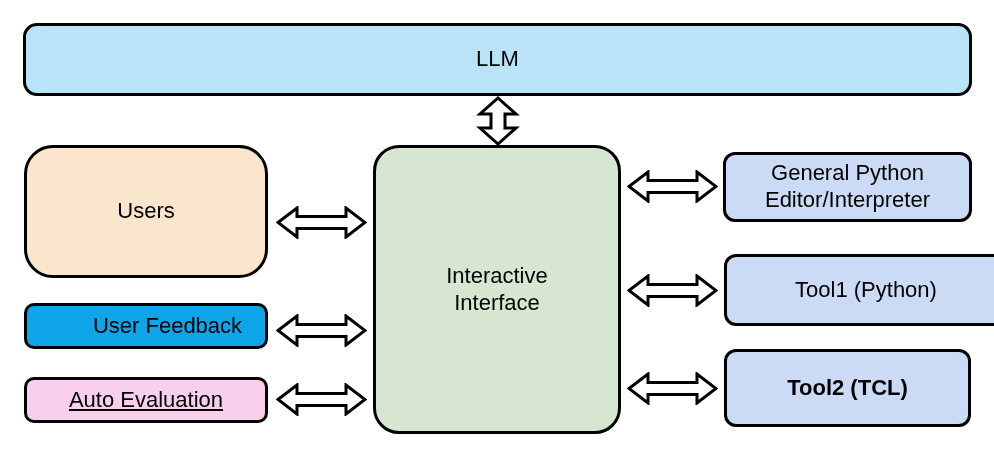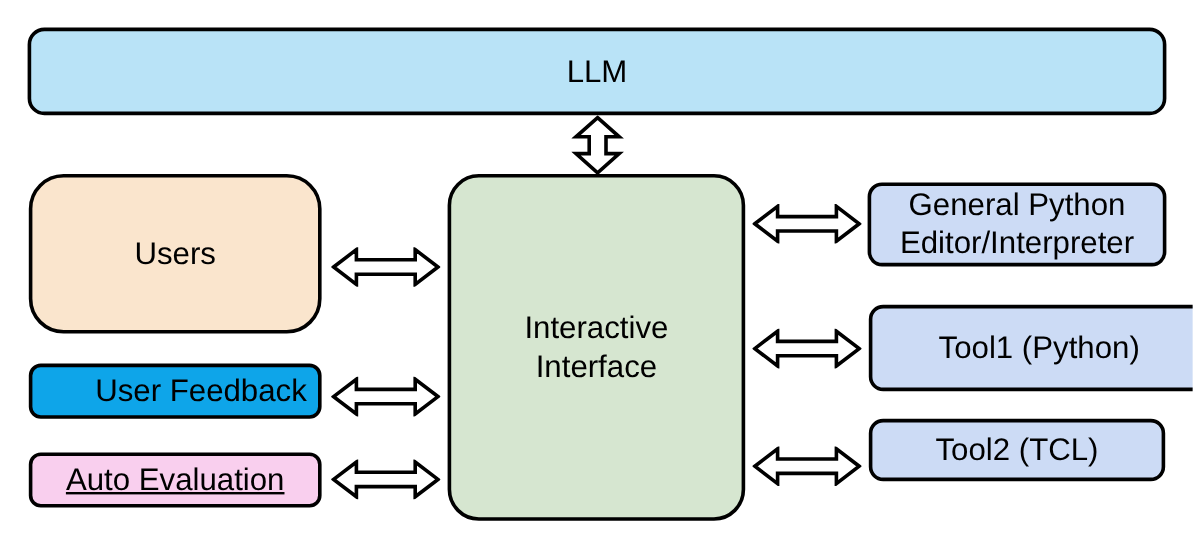--- a/index.html
+++ b/index.html
@@ -12,33 +12,33 @@
     overflow: hidden;
   }
   .node {
     position: absolute;
     box-sizing: border-box;
     border: 3px solid #000000;
     display: flex;
     align-items: center;
     justify-content: center;
     text-align: center;
-    font-size: 26px;
+    font-size: 22px;
     line-height: 1.22;
     color: #000000;
     white-space: pre-line;
   }
   #node-llm            { left: 23px;  top: 23px;  width: 949px; height: 73px;  border-radius: 14px; }
   #node-users          { left: 24px;  top: 145px; width: 244px; height: 133px; border-radius: 29px; }
   #node-user-feedback  { left: 24px;  top: 303px; width: 244px; height: 46px;  border-radius: 10px; }
   #node-auto-eval      { left: 24px;  top: 377px; width: 244px; height: 46px;  border-radius: 10px; text-decoration: underline; }
   #node-interactive    { left: 373px; top: 145px; width: 248px; height: 289px; border-radius: 26px; }
   #node-python-editor  { left: 723px; top: 152px; width: 249px; height: 70px;  border-radius: 12px; }
   #node-tool1          { left: 724px; top: 254px; width: 284px; height: 72px;  border-radius: 12px; }
-  #node-tool2          { left: 724px; top: 349px; width: 247px; height: 52px;  border-radius: 12px; }
+  #node-tool2          { left: 724px; top: 349px; width: 247px; height: 78px;  border-radius: 12px; font-weight: bold; }
 
   .arrow { position: absolute; display: block; }
   .arrow polygon { fill: #ffffff; stroke: #000000; stroke-width: 3; stroke-linejoin: miter; }
   #arrow-users    { left: 276px; top: 206px; }
   #arrow-feedback { left: 276px; top: 314px; }
   #arrow-eval     { left: 276px; top: 383px; }
   #arrow-editor   { left: 627px; top: 170px; }
   #arrow-tool1    { left: 627px; top: 274px; }
   #arrow-tool2    { left: 627px; top: 372px; }
   #arrow-llm      { left: 476px; top: 96px; }

